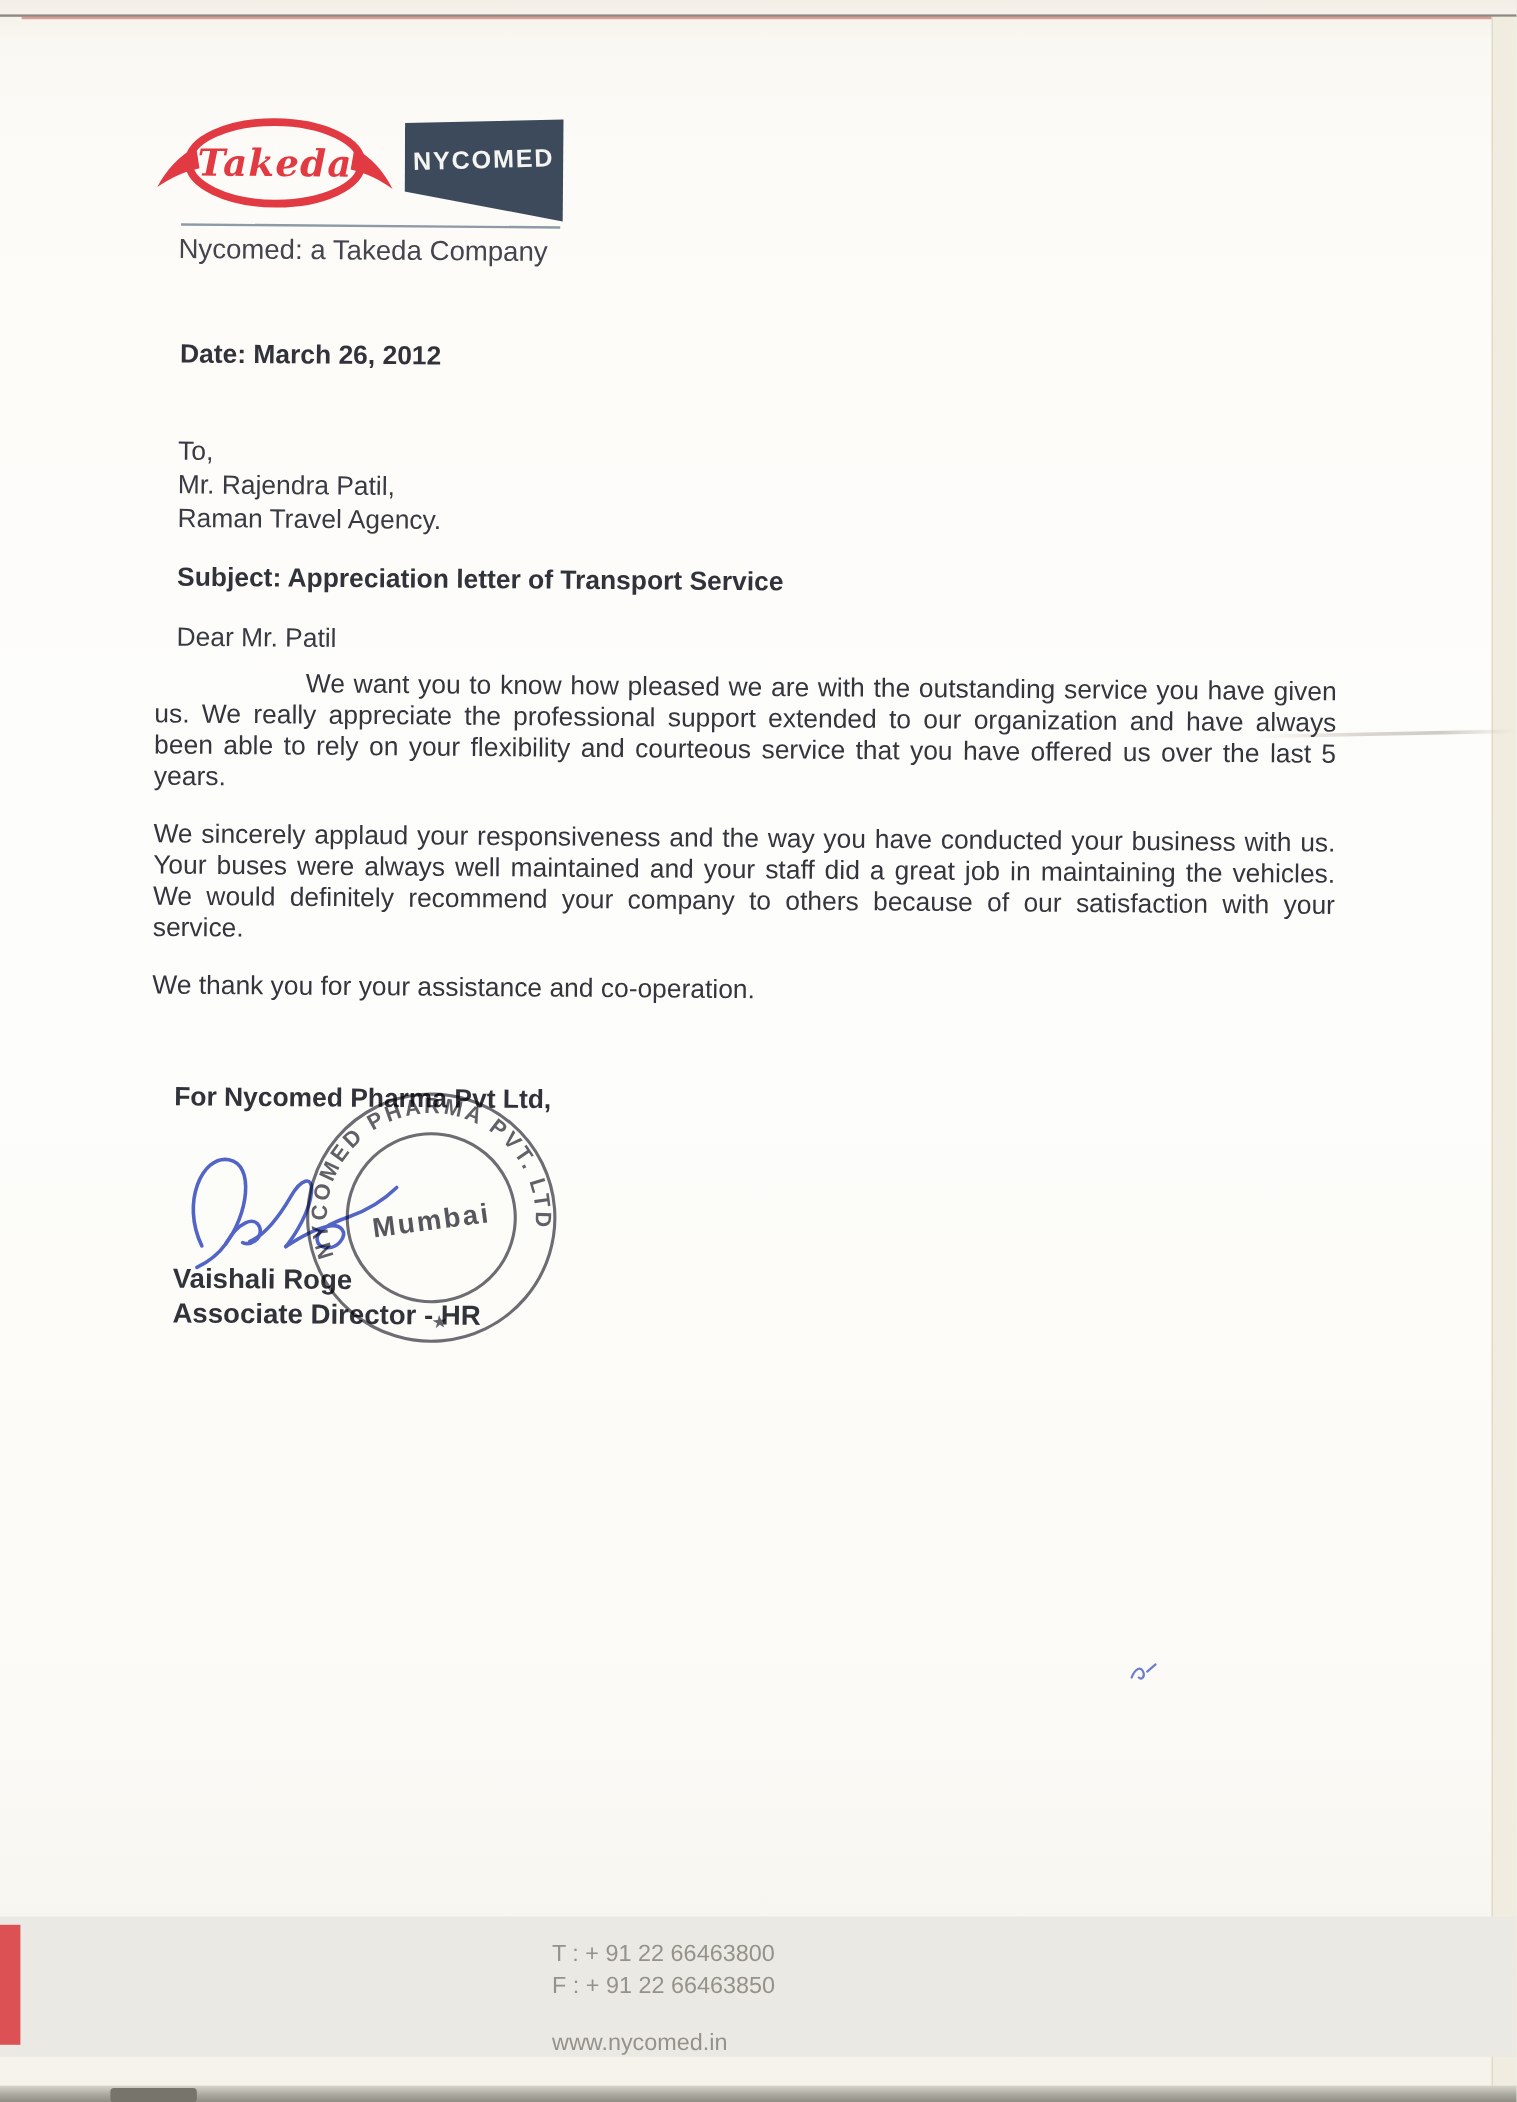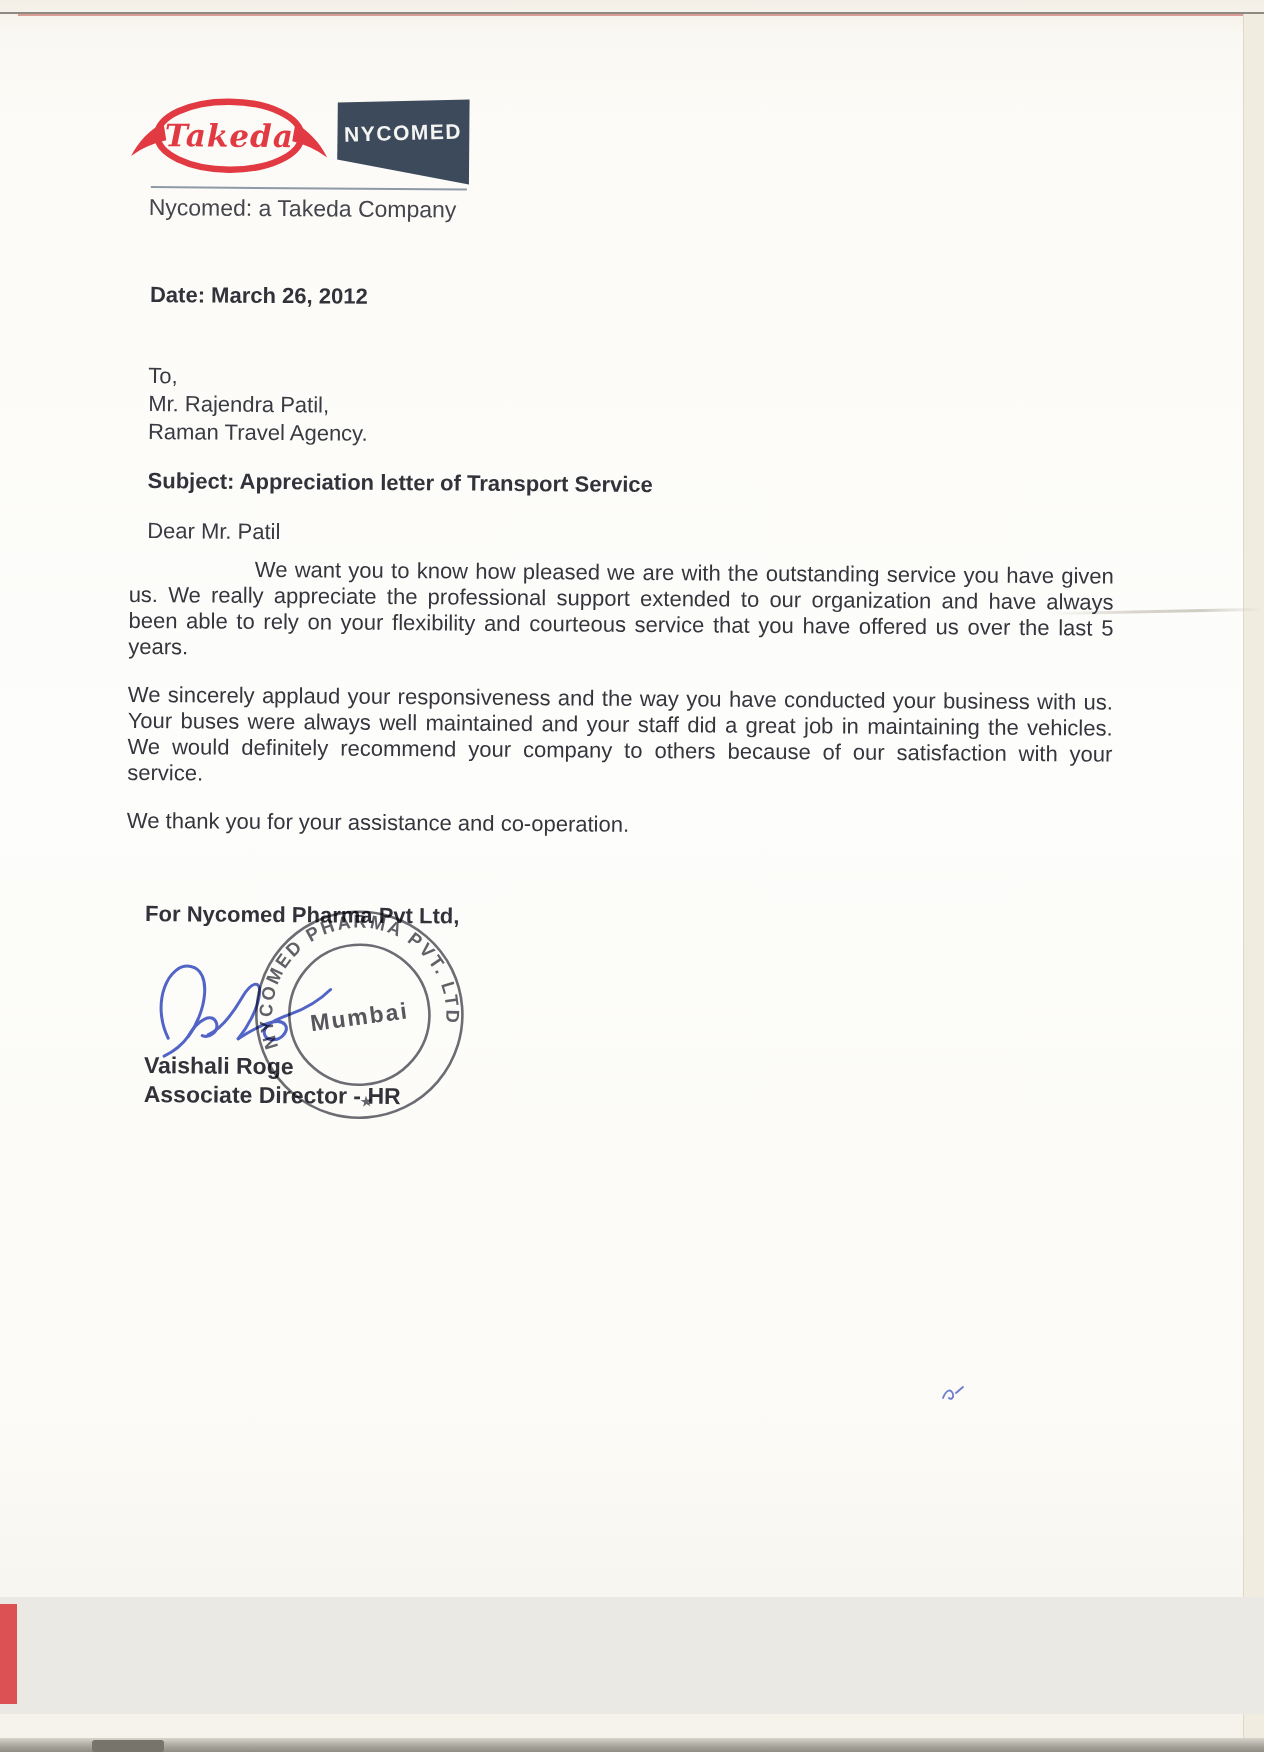--- a/index.html
+++ b/index.html
@@ -130,16 +130,21 @@
   </div>
 
   <svg class="ink-mark" width="26" height="20" viewBox="0 0 26 20">
     <path d="M 2 14 C 5 6 10 4 12 10 C 13 14 10 16 8 14 M 15 9 L 22 3" style="fill:none;stroke:var(--ink-blue,#3b50c0);stroke-width:1.8;opacity:.75;stroke-linecap:round;"></path>
   </svg>
 
   <div class="abs footer-band"></div>
   <div class="abs footer-accent"></div>
 
 
+  <div class="abs f-right">
+    <div class="f-line">T : + 91 22 66463800</div>
+    <div class="f-line">F : + 91 22 66463850</div>
+    <div class="f-line f-web">www.nycomed.in</div>
+  </div>
 
   <div class="abs bottom-edge"></div>
   <div class="abs bottom-blob"></div>
 </div>
 
 </body></html>

